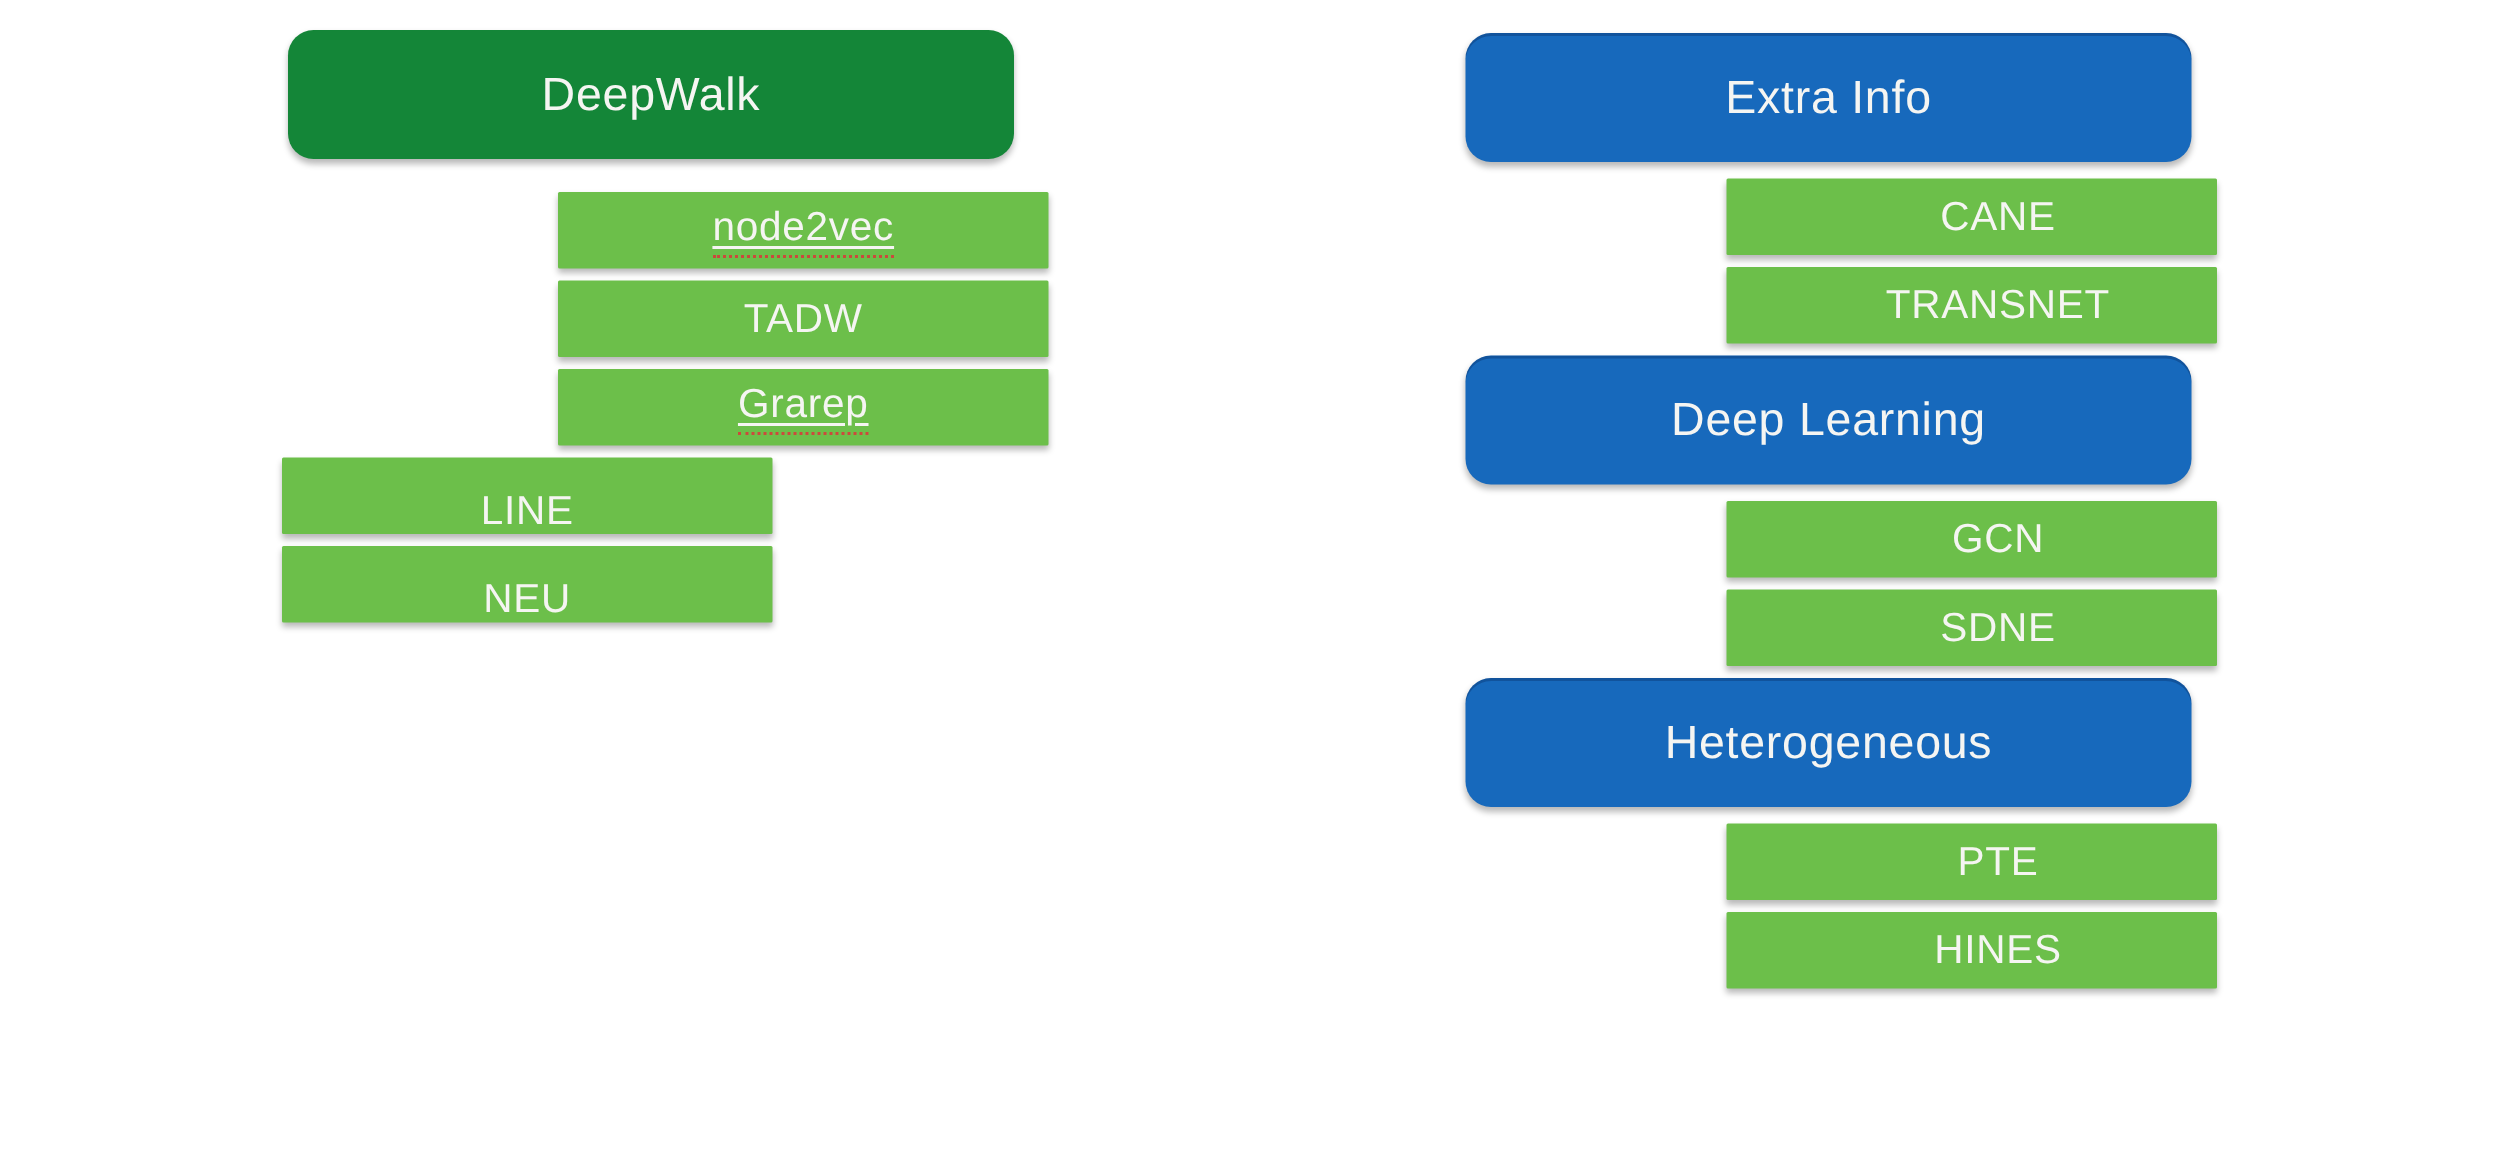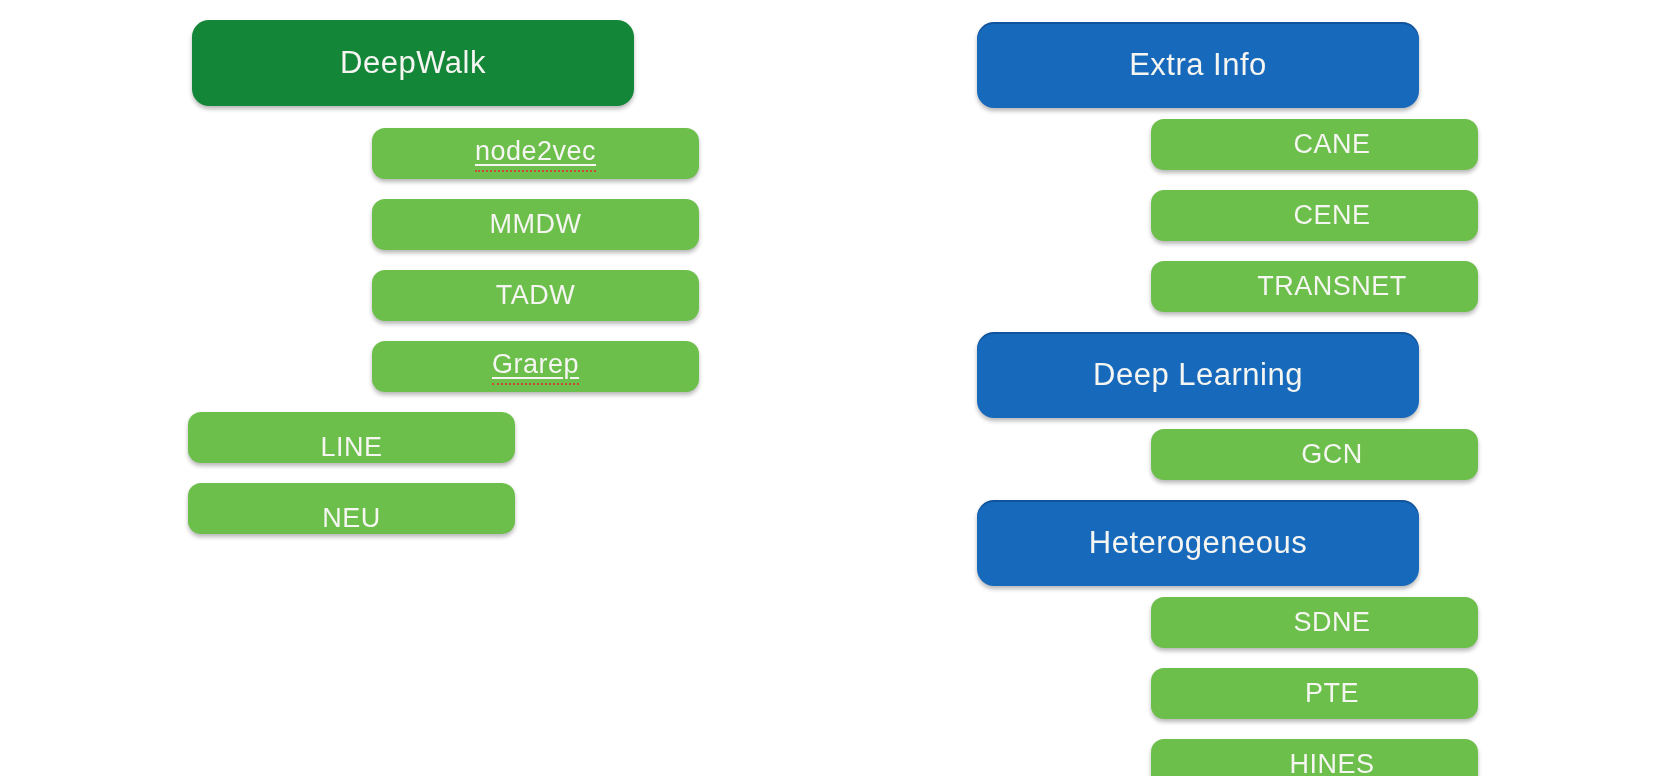--- a/index.html
+++ b/index.html
@@ -24,31 +24,31 @@
   .box {
     box-sizing: border-box;
     display: flex;
     align-items: center;
     justify-content: center;
     color: #f5f5f2;
     letter-spacing: 0.5px;
     box-shadow: 0 3px 4px rgba(0,0,0,0.28);
   }
   .box.big {
-    width: 442px;
+    width: 484px;
     height: 86px;
     border-radius: 17px;
     font-size: 31px;
   }
   .box.small {
     width: 327px;
     height: 51px;
-    border-radius: 13px;
+    border-radius: 1px;
     font-size: 27px;
-    margin-bottom: 20px;
+    margin-bottom: 8px;
   }
   .col-left  .box.big { margin-bottom: 22px; }
   .col-right .box.big { margin-bottom: 11px; }
 
   .col-left  .indent-parent { margin-left: 4px; }
   .col-left  .indent-sub    { margin-left: 184px; }
   .col-left  .indent-root   { margin-left: 0; align-items: flex-end; }
   .col-right .indent-parent { margin-left: 0; }
   .col-right .indent-sub    { margin-left: 174px; padding-left: 35px; }
 
@@ -69,59 +69,53 @@
 
 <div class="canvas">
   <div class="col col-left">
       <div class="box big v-dark-green indent-parent">
         <span>DeepWalk</span>
       </div>
       <div class="box small v-green indent-sub">
         <span class="spell">node2vec</span>
       </div>
       <div class="box small v-green indent-sub">
-        <span>MMDW</span>
-      </div>
-      <div class="box small v-green indent-sub">
         <span>TADW</span>
       </div>
       <div class="box small v-green indent-sub">
         <span class="spell">Grarep</span>
       </div>
       <div class="box small v-green indent-root">
         <span>LINE</span>
       </div>
       <div class="box small v-green indent-root">
         <span>NEU</span>
       </div>
     </div>
   <div class="col col-right">
       <div class="box big v-blue indent-parent">
         <span>Extra Info</span>
       </div>
       <div class="box small v-green indent-sub">
         <span>CANE</span>
       </div>
       <div class="box small v-green indent-sub">
-        <span>CENE</span>
-      </div>
-      <div class="box small v-green indent-sub">
         <span>TRANSNET</span>
       </div>
       <div class="box big v-blue indent-parent">
         <span>Deep Learning</span>
       </div>
       <div class="box small v-green indent-sub">
         <span>GCN</span>
       </div>
+      <div class="box small v-green indent-sub">
+        <span>SDNE</span>
+      </div>
       <div class="box big v-blue indent-parent">
         <span>Heterogeneous</span>
-      </div>
-      <div class="box small v-green indent-sub">
-        <span>SDNE</span>
       </div>
       <div class="box small v-green indent-sub">
         <span>PTE</span>
       </div>
       <div class="box small v-green indent-sub">
         <span>HINES</span>
       </div>
     </div>
 </div>
 

